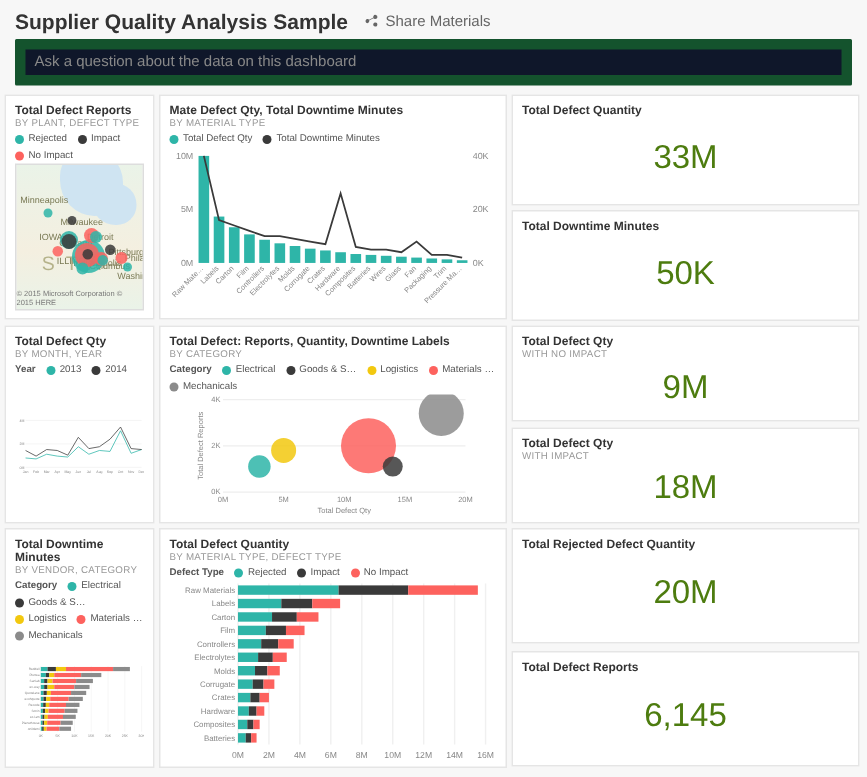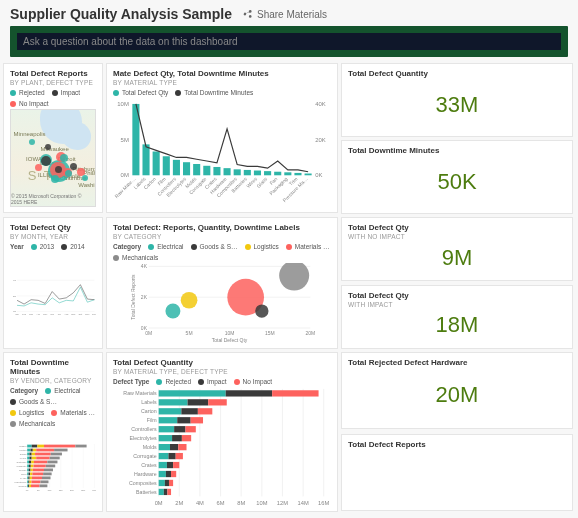--- a/index.html
+++ b/index.html
@@ -314,21 +314,21 @@
       </div>
   </div>
 
   <div class="tile h74" style="height:64px">
     <div class="tile-title">Total Defect Qty</div>
     <div class="tile-sub">WITH IMPACT</div>
     <div class="big-num">18M</div>
   </div>
 
   <div class="tile h74" style="height:77px">
-    <div class="tile-title">Total Rejected Defect Hardware</div>
+    <div class="tile-title">Total Rejected Defect Quantity</div>
     <div class="big-num">20M</div>
   </div>
 
   <div class="tile h160 span2" style="grid-row:5 / span 2;">
     <div class="tile-title">Total Downtime Minutes</div>
     <div class="tile-sub">BY VENDOR, CATEGORY</div>
     <div class="legend">
       <strong>Category</strong>
       <span class="item">
           <span class="sw" style="background:#2eb5a8"></span>
@@ -522,15 +522,16 @@
           <rect x="44" y="106.06666666666668" width="5.375" height="6.533333333333333" fill="#2eb5a8"></rect>
           <rect x="49.375" y="106.06666666666668" width="3.7624999999999997" height="6.533333333333333" fill="#3a3a3a"></rect>
           <rect x="53.1375" y="106.06666666666668" width="3.7624999999999997" height="6.533333333333333" fill="#fd625e"></rect>
           <text x="42" y="111.33333333333334" font-size="5.5" fill="#888" text-anchor="end">Batteries</text>
         </svg>
       </div>
   </div>
 
   <div class="tile h74" style="height:77px">
     <div class="tile-title">Total Defect Reports</div>
+    <div class="big-num">6,145</div>
   </div>
 
 </div>
 
 </body></html>

